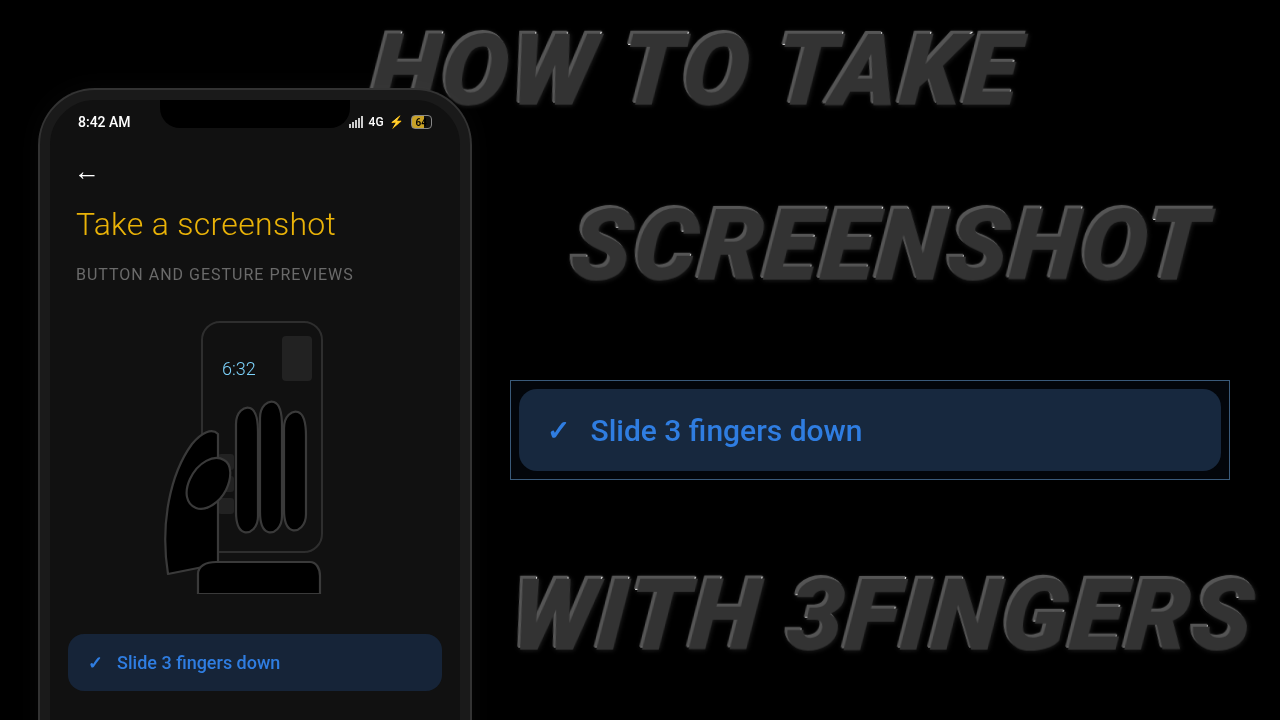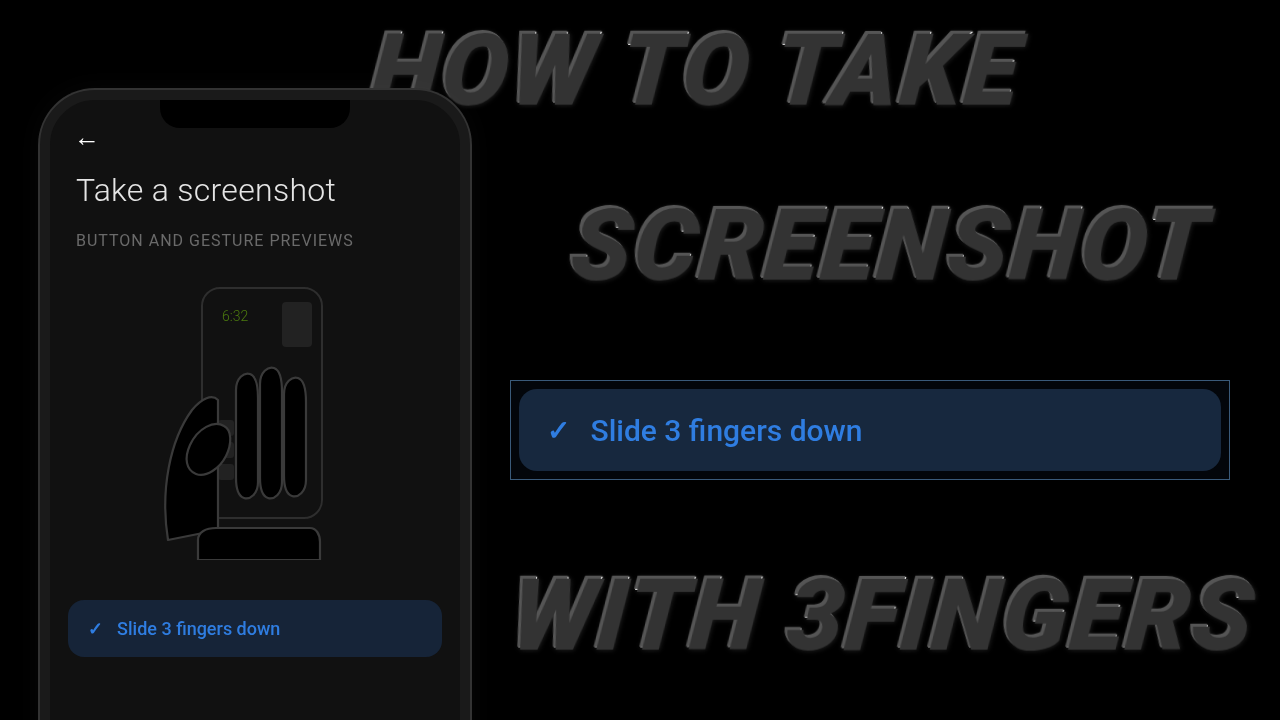--- a/index.html
+++ b/index.html
@@ -107,21 +107,21 @@
     padding: 22px 24px 8px 24px;
   }
   .back-arrow {
     color: #fff;
     font-size: 26px;
     cursor: pointer;
     display: inline-block;
   }
 
   .page-title {
-    color: #e5e5e5;
+    color: #eab308;
     font-size: 32px;
     font-weight: 300;
     padding: 10px 26px 18px 26px;
     letter-spacing: 0.3px;
   }
   .section-label {
     color: #6a6a6a;
     font-size: 16px;
     letter-spacing: 1px;
     padding: 4px 26px 20px 26px;
@@ -134,24 +134,24 @@
     height: 290px;
     margin: 0 auto;
   }
   .gesture-preview svg {
     width: 100%;
     height: 100%;
     display: block;
   }
   .preview-time {
     position: absolute;
-    top: 38px;
+    top: 54px;
     left: 102px;
-    color: #4d7c0f;
-    font-size: 14px;
+    color: #7dd3fc;
+    font-size: 18px;
     font-weight: 300;
   }
 
   
   .option-pill {
     margin: 40px 18px 0 18px;
     background: #162438;
     border-radius: 16px;
     padding: 18px 20px;
     display: flex;
@@ -191,20 +191,35 @@
 </head>
 <body>
 
 <div class="brush-title title-line1">HOW TO TAKE</div>
 <div class="brush-title title-line2">SCREENSHOT</div>
 <div class="brush-title title-line3">WITH 3FINGERS</div>
 
 <div class="phone">
   <div class="notch"></div>
 
+  <div class="status-bar">
+    <span>8:42 AM</span>
+    <div class="status-right">
+      <span class="signal-icon">
+        <span></span>
+          <span></span>
+          <span></span>
+          <span></span>
+          <span></span>
+      </span>
+      <span>4G</span>
+      <span>⚡</span>
+      <span class="battery-pill">64</span>
+    </div>
+  </div>
 
   <div class="back-row">
     <span class="back-arrow">←</span>
   </div>
 
   <div class="page-title">Take a screenshot</div>
   <div class="section-label">BUTTON AND GESTURE PREVIEWS</div>
 
   <div class="gesture-preview">
     <div class="preview-time">6:32</div>

